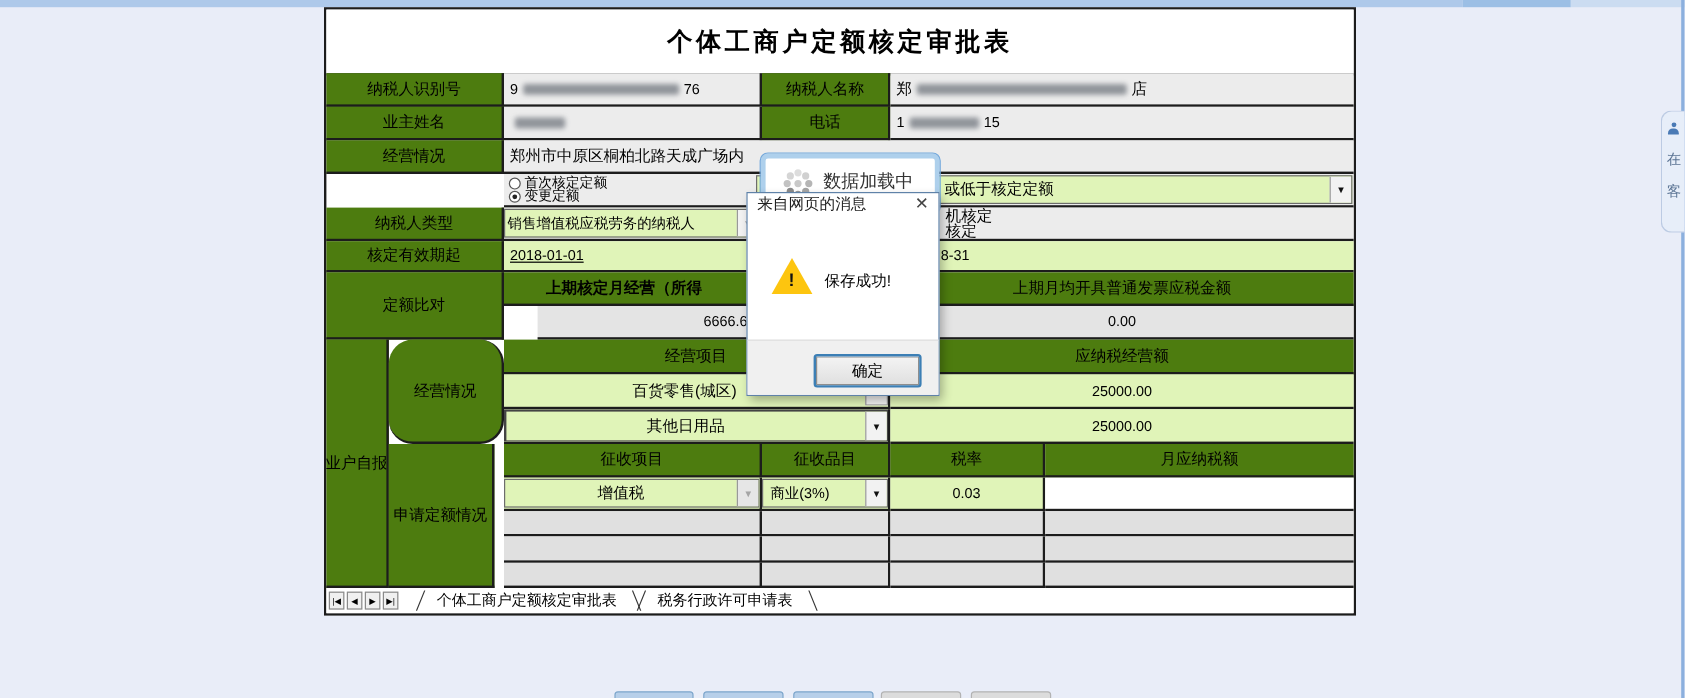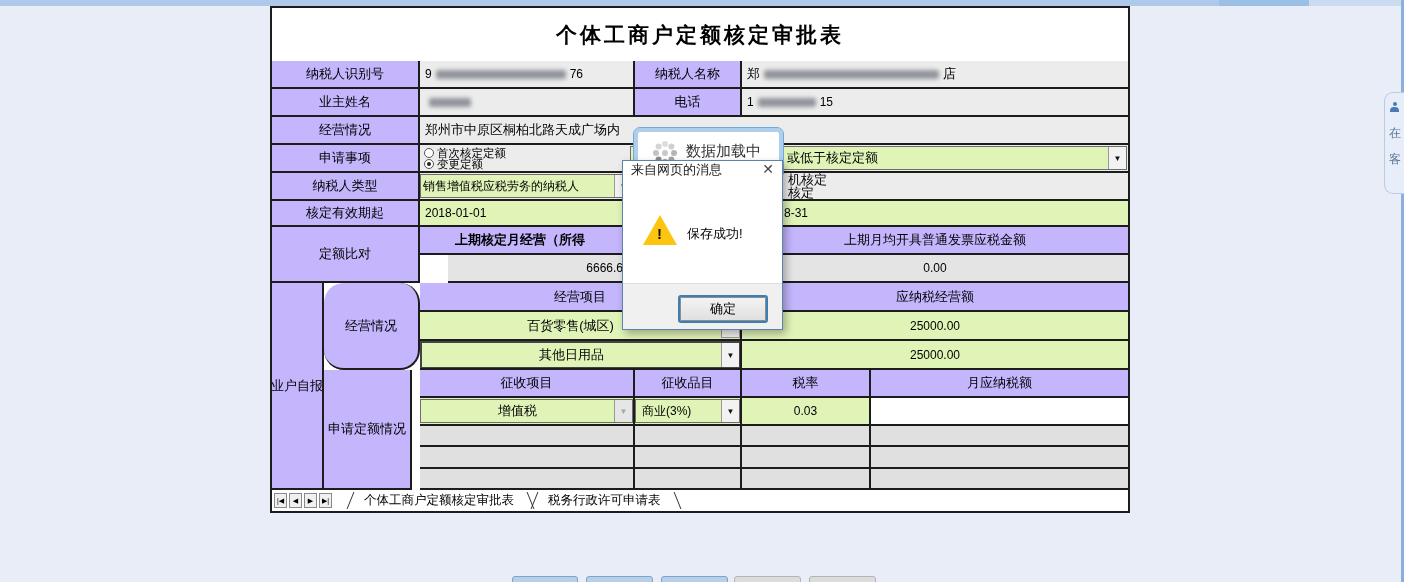--- a/index.html
+++ b/index.html
@@ -8,21 +8,21 @@
   .abs{position:absolute;box-sizing:border-box;}
   
   .topstrip{top:0;height:6px;background:#aec9ea;}
   
   #form{left:270px;top:6px;width:860px;height:507px;background:#fff;
     border:2px solid #1c1c1c;z-index:1;}
   .cell{position:absolute;box-sizing:border-box;border-right:2px solid #1c1c1c;
     border-bottom:2px solid #1c1c1c;display:flex;align-items:center;
     justify-content:center;font-size:13px;color:#000;overflow:hidden;white-space:nowrap;}
   .cell.left{justify-content:flex-start;padding-left:5px;}
-  .blue{background:#c4b5fd;}
+  .blue{background:#4d7c0f;}
   .gray{background:#ececec;}
   .green{background:#e0f4b8;}
   .vgray{background:#e4e4e4;}
   .egray{background:#e0e0e0;}
   .white{background:#ffffff;}
   .noright{border-right:none;}
   .title{position:absolute;left:0;top:0;width:856px;height:53px;display:flex;
     align-items:center;justify-content:center;font-size:21px;font-weight:bold;
     letter-spacing:3px;border-bottom:2px solid #1c1c1c;background:#fff;}
   
@@ -127,21 +127,20 @@
     <div class="cell blue" style="left:363px;top:81px;width:107px;height:28px;">电话</div>
     <div class="cell gray left noright" style="left:470px;top:81px;width:386px;height:28px;">
       <span style="font-size:12px;">1</span>
       <span class="smudge" style="width:58px;"></span>
       <span style="font-size:12px;">15</span>
     </div>
 
     <div class="cell blue" style="left:0;top:109px;width:148px;height:28px;">经营情况</div>
     <div class="cell gray left noright" style="left:148px;top:109px;width:708px;height:28px;">郑州市中原区桐柏北路天成广场内</div>
 
-    <div class="cell blue" style="left:0;top:137px;width:148px;height:28px;">申请事项</div>
     <div class="cell gray noright" style="left:148px;top:137px;width:708px;height:28px;">
       <span class="radio" style="left:4px;top:3px;"></span>
       <span class="rlabel" style="left:17px;top:2px;">首次核定定额</span>
       <span class="radio on" style="left:4px;top:14px;"></span>
       <span class="rlabel" style="left:17px;top:13px;">变更定额</span>
       <div class="sel" style="left:210px;top:1px;width:497px;height:24px;">
         <span class="txt l" style="padding-left:156px;">或低于核定定额</span>
         <span class="btn">▼</span>
       </div>
     </div>
@@ -152,21 +151,21 @@
         <span class="txt l" style="font-size:12px;padding-left:2px;">销售增值税应税劳务的纳税人</span>
         <span class="btn">▼</span>
       </div>
     </div>
     <div class="cell gray left noright" style="left:363px;top:165px;width:493px;height:28px;align-items:flex-start;flex-direction:column;justify-content:center;">
       <span style="padding-left:148px;line-height:13px;">机核定</span>
       <span style="padding-left:148px;line-height:13px;">核定</span>
     </div>
 
     <div class="cell blue" style="left:0;top:193px;width:148px;height:26px;">核定有效期起</div>
-    <div class="cell green left noright" style="left:148px;top:193px;width:708px;height:26px;">
+    <div class="cell green left noright" style="left:148px;top:193px;width:708px;height:26px;text-decoration:underline;">
       <span style="font-size:12px;">2018-01-01</span>
       <span style="position:absolute;left:364px;font-size:12px;">8-31</span>
     </div>
 
     <div class="cell blue" style="left:0;top:219px;width:148px;height:56px;">定额比对</div>
     <div class="cell blue left" style="left:148px;top:219px;width:322px;height:28px;padding-left:35px;font-weight:bold;">上期核定月经营（所得</div>
     <div class="cell blue noright" style="left:470px;top:219px;width:386px;height:28px;">上期月均开具普通发票应税金额</div>
     <div class="cell vgray" style="left:148px;top:247px;width:322px;height:28px;font-size:12px;margin-left:28px;">6666.66</div>
     <div class="cell vgray noright" style="left:470px;top:247px;width:386px;height:28px;font-size:12px;">0.00</div>
 

